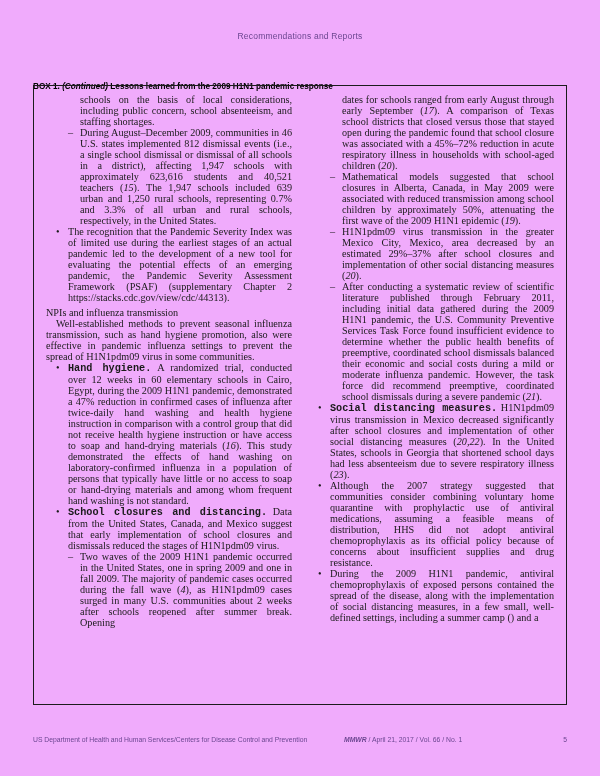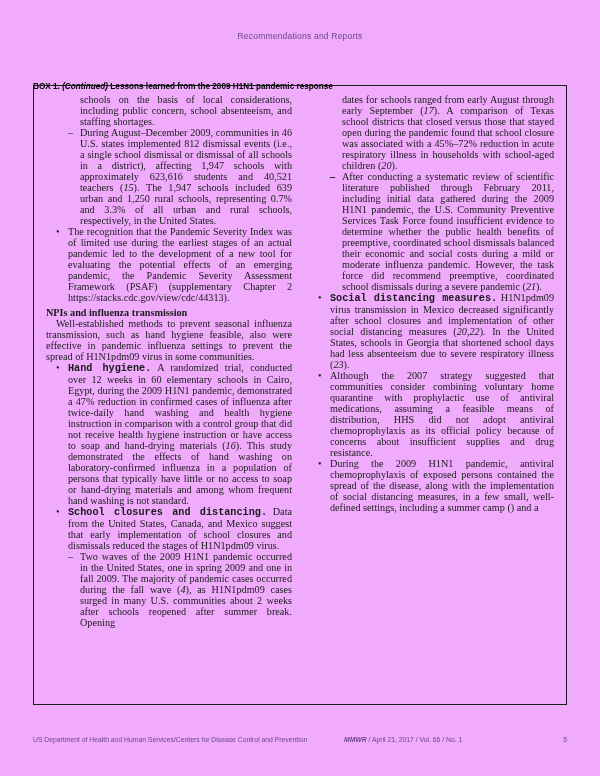--- a/index.html
+++ b/index.html
@@ -9,21 +9,21 @@
         font-family:"Liberation Sans", sans-serif;font-size:8.5px;letter-spacing:0.2px;}
   .box-title{position:absolute;left:33px;top:66px;width:534px;
         font-family:"Liberation Sans", sans-serif;font-size:8.2px;font-weight:bold;color:#000;margin-top:16px;}
   .box-title .cont{font-style:italic;}
   .box{position:absolute;left:33px;top:85px;width:534px;height:620px;
         border:1.5px solid #1c1c1c;box-sizing:border-box;
         padding:8px 12px 8px 12px;display:flex;gap:16px;overflow:hidden;}
   .col{width:247px;font-size:10.2px;line-height:11px;text-align:justify;
         -webkit-hyphens:none;hyphens:none;}
   .blk{position:relative;}
-  .blk.heading{font-weight:bold;margin-top:4px;text-align:left;}
+  .blk.heading{font-weight:normal;margin-top:4px;text-align:left;}
   .blk.para{text-indent:10px;}
   .blk.bullet{padding-left:22px;}
   .blk.bullet > .marker{position:absolute;left:10px;top:0;}
   .blk.dash{padding-left:34px;}
   .blk.dash > .marker{position:absolute;left:22px;top:0;}
   .blk.dashcont{padding-left:34px;}
   .lead{font-weight:bold;font-family:Liberation Mono, monospace;}
   .blk i{}
   .footer{position:absolute;left:0;top:736px;width:600px;
         font-family:"Liberation Sans", sans-serif;font-size:6.8px;}
@@ -44,29 +44,29 @@
     <span class="cont">(Continued)</span>
     <span>Lessons learned from the 2009 H1N1 pandemic response</span>
   </div>
 
   <div class="box">
     <div class="col" id="col-left">
         <div class="blk dashcont"><span>schools on the basis of local considerations, including public concern, school absenteeism, and staffing shortages.</span></div>
         <div class="blk dash"><span class="marker">–</span><span>During August–December 2009, communities in 46 U.S. states implemented 812 dismissal events (i.e., a single school dismissal or dismissal of all schools in a district), affecting 1,947 schools with approximately 623,616 students and 40,521 teachers (<i>15</i>). The 1,947 schools included 639 urban and 1,250 rural schools, representing 0.7% and 3.3% of all urban and rural schools, respectively, in the United States.</span></div>
         <div class="blk bullet"><span class="marker">•</span><span>The recognition that the Pandemic Severity Index was of limited use during the earliest stages of an actual pandemic led to the development of a new tool for evaluating the potential effects of an emerging pandemic, the Pandemic Severity Assessment Framework (PSAF) (supplementary Chapter 2 https://stacks.cdc.gov/view/cdc/44313).</span></div>
         <div class="blk heading"><span>NPIs and influenza transmission</span></div>
-        <div class="blk para"><span>Well-established methods to prevent seasonal influenza transmission, such as hand hygiene feasible, also were effective in pandemic influenza settings to prevent the spread of H1N1pdm09 virus in some communities.</span></div>
+        <div class="blk para"><span>Well-established methods to prevent seasonal influenza transmission, such as hand hygiene promotion, also were effective in pandemic influenza settings to prevent the spread of H1N1pdm09 virus in some communities.</span></div>
         <div class="blk bullet"><span class="marker">•</span><span class="lead">Hand hygiene.</span> <span>A randomized trial, conducted over 12 weeks in 60 elementary schools in Cairo, Egypt, during the 2009 H1N1 pandemic, demonstrated a 47% reduction in confirmed cases of influenza after twice-daily hand washing and health hygiene instruction in comparison with a control group that did not receive health hygiene instruction or have access to soap and hand-drying materials (<i>16</i>). This study demonstrated the effects of hand washing on laboratory-confirmed influenza in a population of persons that typically have little or no access to soap or hand-drying materials and among whom frequent hand washing is not standard.</span></div>
         <div class="blk bullet"><span class="marker">•</span><span class="lead">School closures and distancing.</span> <span>Data from the United States, Canada, and Mexico suggest that early implementation of school closures and dismissals reduced the stages of H1N1pdm09 virus.</span></div>
         <div class="blk dash"><span class="marker">–</span><span>Two waves of the 2009 H1N1 pandemic occurred in the United States, one in spring 2009 and one in fall 2009. The majority of pandemic cases occurred during the fall wave (<i>4</i>), as H1N1pdm09 cases surged in many U.S. communities about 2 weeks after schools reopened after summer break. Opening</span></div>
       </div>
     <div class="col" id="col-right">
         <div class="blk dashcont"><span>dates for schools ranged from early August through early September (<i>17</i>). A comparison of Texas school districts that closed versus those that stayed open during the pandemic found that school closure was associated with a 45%–72% reduction in acute respiratory illness in households with school-aged children (<i>20</i>).</span></div>
-        <div class="blk dash"><span class="marker">–</span></div>
-        <div class="blk dash"><span class="marker">–</span></div>
+        <div class="blk dash"><span class="marker">–</span><span>Mathematical models suggested that school closures in Alberta, Canada, in May 2009 were associated with reduced transmission among school children by approximately 50%, attenuating the first wave of the 2009 H1N1 epidemic (<i>19</i>).</span></div>
+        <div class="blk dash"><span class="marker">–</span><span>H1N1pdm09 virus transmission in the greater Mexico City, Mexico, area decreased by an estimated 29%–37% after school closures and implementation of other social distancing measures (<i>20</i>).</span></div>
         <div class="blk dash"><span class="marker">–</span><span>After conducting a systematic review of scientific literature published through February 2011, including initial data gathered during the 2009 H1N1 pandemic, the U.S. Community Preventive Services Task Force found insufficient evidence to determine whether the public health benefits of preemptive, coordinated school dismissals balanced their economic and social costs during a mild or moderate influenza pandemic. However, the task force did recommend preemptive, coordinated school dismissals during a severe pandemic (<i>21</i>).</span></div>
         <div class="blk bullet"><span class="marker">•</span><span class="lead">Social distancing measures.</span> <span>H1N1pdm09 virus transmission in Mexico decreased significantly after school closures and implementation of other social distancing measures (<i>20,22</i>). In the United States, schools in Georgia that shortened school days had less absenteeism due to severe respiratory illness (<i>23</i>).</span></div>
         <div class="blk bullet"><span class="marker">•</span><span>Although the 2007 strategy suggested that communities consider combining voluntary home quarantine with prophylactic use of antiviral medications, assuming a feasible means of distribution, HHS did not adopt antiviral chemoprophylaxis as its official policy because of concerns about insufficient supplies and drug resistance.</span></div>
         <div class="blk bullet"><span class="marker">•</span><span>During the 2009 H1N1 pandemic, antiviral chemoprophylaxis of exposed persons contained the spread of the disease, along with the implementation of social distancing measures, in a few small, well-defined settings, including a summer camp () and a</span></div>
       </div>
   </div>
 
   <div class="footer" style="color: rgb(107, 70, 144);">
     <span class="footer-left">US Department of Health and Human Services/Centers for Disease Control and Prevention</span>
     <span class="footer-center">

